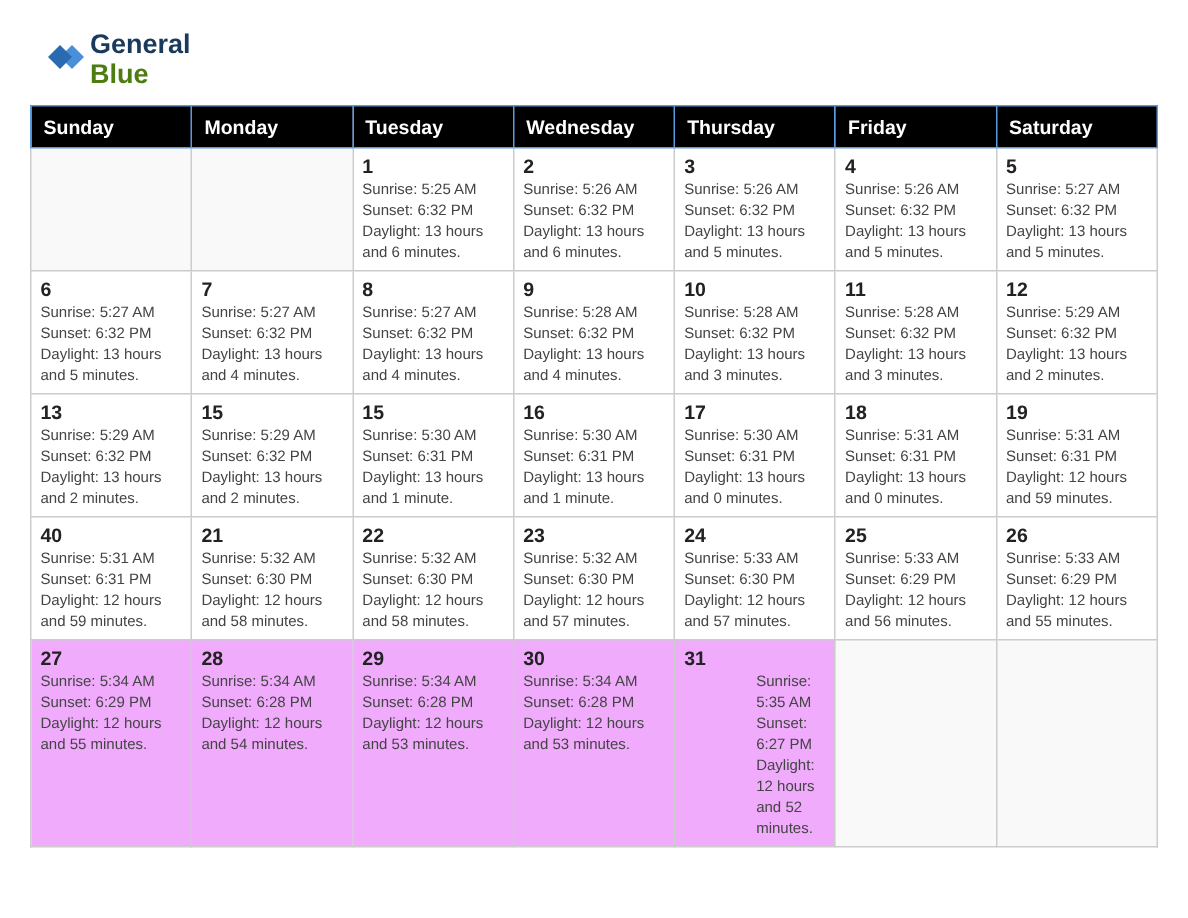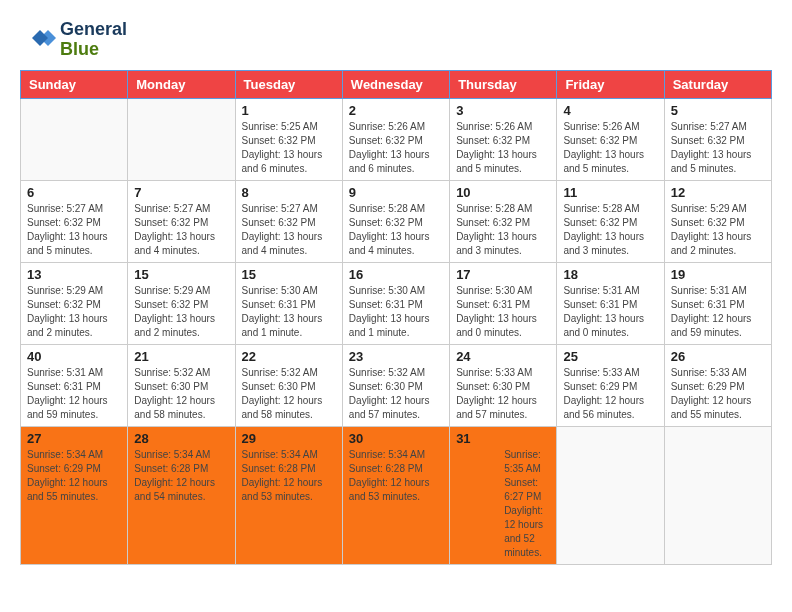--- a/index.html
+++ b/index.html
@@ -45,21 +45,21 @@
     .location-title {
       font-size: 16px;
       color: #1a3a5c;
     }
     .calendar {
       width: 100%;
       border-collapse: collapse;
       border: 1px solid #ccc;
     }
     .calendar th {
-      background: #ef4444;
+      background: #000000;
       color: #fff;
       padding: 6px 8px;
       text-align: left;
       font-size: 13px;
       border: 1px solid #5a9be0;
     }
     .calendar td {
       vertical-align: top;
       padding: 4px 6px;
       border: 1px solid #ccc;
@@ -77,21 +77,21 @@
       font-weight: bold;
       color: #222;
       margin-bottom: 2px;
     }
     .day-info {
       font-size: 10px;
       color: #444;
       line-height: 1.4;
     }
     .last-row td {
-      background: #f97316;
+      background: #f0abfc;
     }
   </style>
 </head>
 <body>
 
 <div class="header-area">
   <div class="logo">
     <svg class="logo-icon" viewBox="0 0 36 28">
       <rect x="0" y="0" width="36" height="28" fill="none"></rect>
       <polygon points="28,4 36,12 28,20 20,12" fill="#4a90d9"></polygon>

